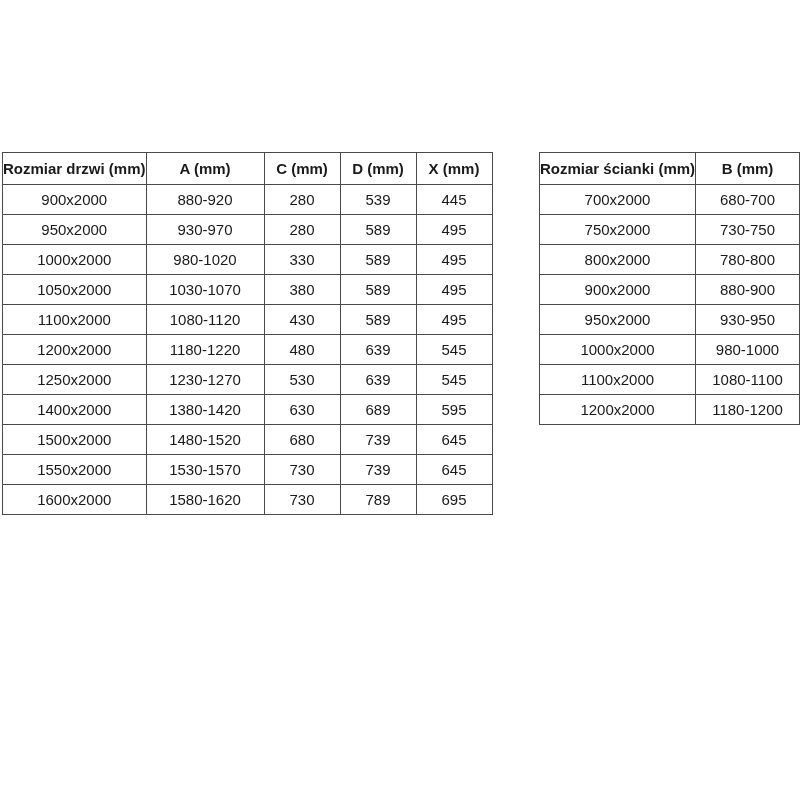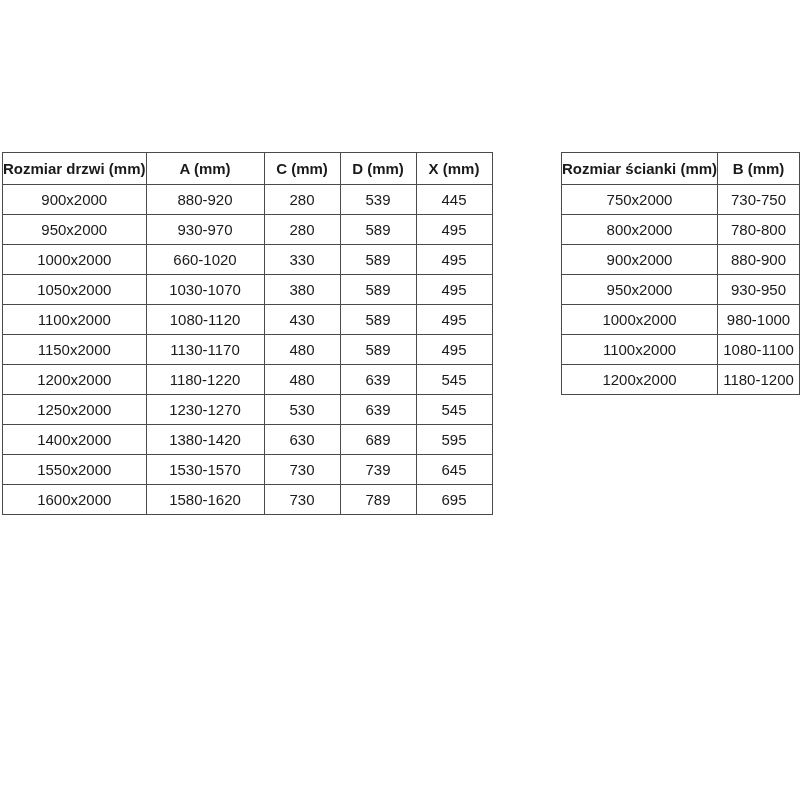--- a/index.html
+++ b/index.html
@@ -31,21 +31,21 @@
   th { font-weight: bold; height: 32px; }
   td { font-weight: normal; height: 30px; }
 
   #doors-table { left: 2px; top: 152px; }
   #doors-table col:nth-child(1) { width: 140px; }
   #doors-table col:nth-child(2) { width: 118px; }
   #doors-table col:nth-child(3) { width: 76px; }
   #doors-table col:nth-child(4) { width: 76px; }
   #doors-table col:nth-child(5) { width: 76px; }
 
-  #walls-table { left: 561px; top: 152px; }
+  #walls-table { left: 539px; top: 152px; }
   #walls-table col:nth-child(1) { width: 138px; }
   #walls-table col:nth-child(2) { width: 114px; }
 </style>
 </head>
 <body>
 
 <div class="page">
 
   <table id="doors-table">
     <colgroup>
@@ -74,43 +74,36 @@
         </tr>
         <tr>
           <td>950x2000</td>
           <td>930-970</td>
           <td>280</td>
           <td>589</td>
           <td>495</td>
         </tr>
         <tr>
           <td>1000x2000</td>
-          <td>660-1020</td>
+          <td>980-1020</td>
           <td>330</td>
           <td>589</td>
           <td>495</td>
         </tr>
         <tr>
           <td>1050x2000</td>
           <td>1030-1070</td>
           <td>380</td>
           <td>589</td>
           <td>495</td>
         </tr>
         <tr>
           <td>1100x2000</td>
           <td>1080-1120</td>
           <td>430</td>
-          <td>589</td>
-          <td>495</td>
-        </tr>
-        <tr>
-          <td>1150x2000</td>
-          <td>1130-1170</td>
-          <td>480</td>
           <td>589</td>
           <td>495</td>
         </tr>
         <tr>
           <td>1200x2000</td>
           <td>1180-1220</td>
           <td>480</td>
           <td>639</td>
           <td>545</td>
         </tr>
@@ -120,20 +113,27 @@
           <td>530</td>
           <td>639</td>
           <td>545</td>
         </tr>
         <tr>
           <td>1400x2000</td>
           <td>1380-1420</td>
           <td>630</td>
           <td>689</td>
           <td>595</td>
+        </tr>
+        <tr>
+          <td>1500x2000</td>
+          <td>1480-1520</td>
+          <td>680</td>
+          <td>739</td>
+          <td>645</td>
         </tr>
         <tr>
           <td>1550x2000</td>
           <td>1530-1570</td>
           <td>730</td>
           <td>739</td>
           <td>645</td>
         </tr>
         <tr>
           <td>1600x2000</td>
@@ -150,20 +150,24 @@
         <col>
         <col>
       </colgroup>
   <thead>
         <tr>
           <th>Rozmiar ścianki (mm)</th>
           <th>B (mm)</th>
         </tr>
       </thead>
       <tbody>
+        <tr>
+          <td>700x2000</td>
+          <td>680-700</td>
+        </tr>
         <tr>
           <td>750x2000</td>
           <td>730-750</td>
         </tr>
         <tr>
           <td>800x2000</td>
           <td>780-800</td>
         </tr>
         <tr>
           <td>900x2000</td>

